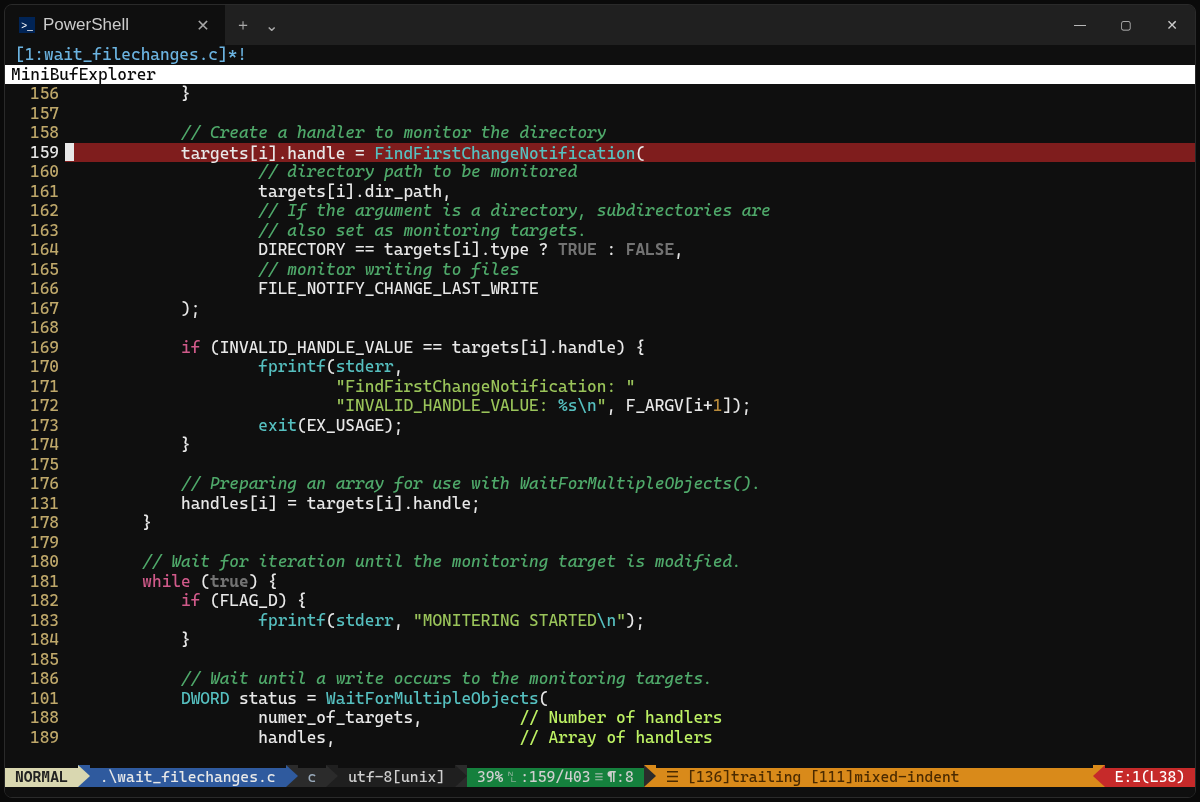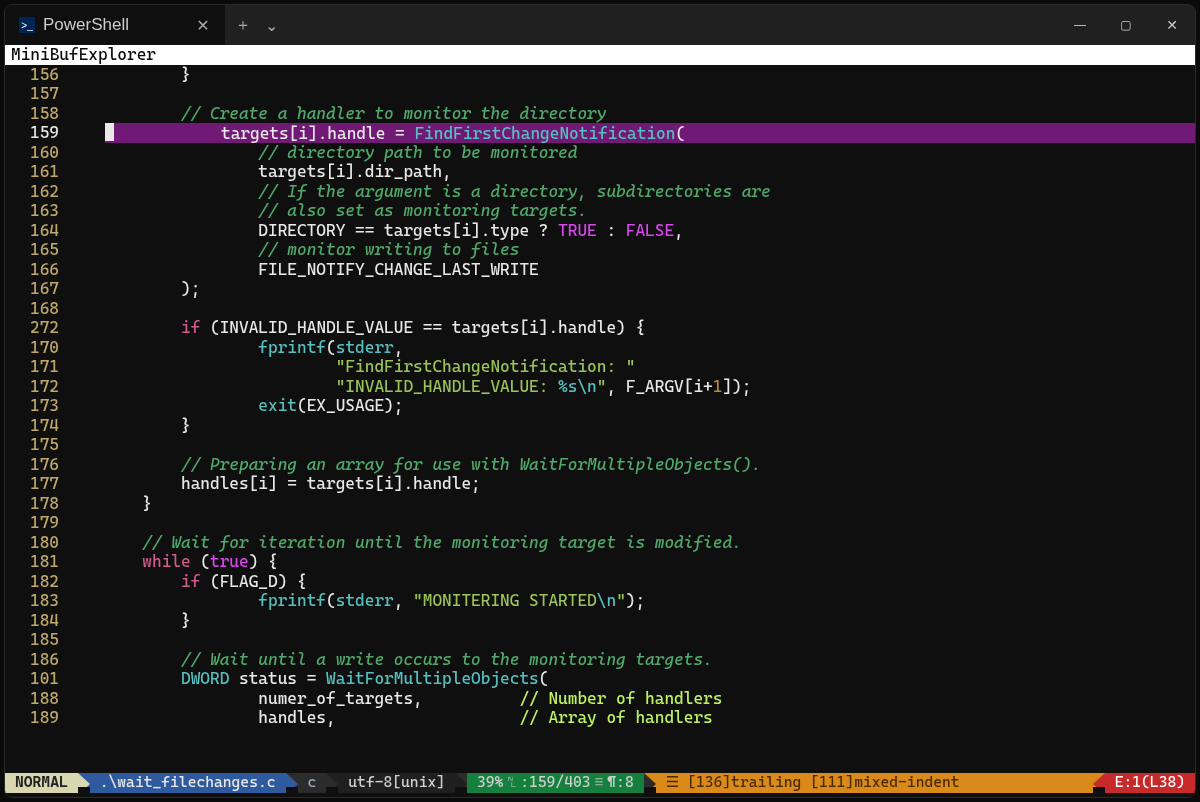--- a/index.html
+++ b/index.html
@@ -36,39 +36,39 @@
   .header-line { padding: 0 10px; color: #6bb3e0; background: #0f0f0f; }
   .header-line .mod { color: #6bb3e0; }
   .minibuf { background: #ffffff; color: #0a0a0a; padding: 0 6px; }
 
   .code { flex: 1; overflow: hidden; display: flex; }
   .gutter { width: 60px; text-align: right; color: #bfa86a; padding: 0 6px 0 0; }
   .gutter .ln { height: 19.5px; }
   .gutter .cur { color: #e8e8e8; }
   .source { flex: 1; position: relative; }
   .row { height: 19.5px; white-space: pre; color: #e8e8e8; }
-  .row.cur { background: #701a75; margin-left: 40px; }
+  .row.cur { background: #7f1d1d; }
   .cursor {
     display: inline-block; width: 9px; height: 18px; background: #e8e8e8; vertical-align: -2px;
   }
 
   
   .c  { color: #4fa96a; font-style: italic; }     
   .cc { color: #bef264; }                           
   .kw { color: #d05a8a; }                           
   .fn { color: #56c0c0; }                           
   .ty { color: #56c0c0; }                           
   .st { color: #9ac45a; }                           
   .es { color: #56c0c0; }                           
   .cn { color: #b88a3a; }                           
-  .tf { color: #d946ef; }
+  .tf { color: #737373; font-weight: bold; }
 
   
   .status {
-    height: 14px; display: flex; align-items: flex-start; font-size: 15px;
+    height: 14px; display: flex; align-items: flex-end; font-size: 15px;
     background: #181818;
   }
   .seg { display: flex; align-items: center; padding: 0 10px; position: relative; }
   .seg.mode { background: #d9d7b0; color: #222; font-weight: bold; }
   .seg.file { background: #2f5a9e; color: #e8e8e8; }
   .seg.ft   { background: #2b2b2b; color: #9ab; }
   .seg.enc  { background: #1f1f1f; color: #cfcfcf; }
   .seg.pos  { background: #15803d; color: #cfcfcf; }
   .seg.warn { background: #d98a1a; color: #4a2a00; flex: 1; }
   .seg.err  { background: #c62a2a; color: #fff; }
@@ -104,46 +104,49 @@
       <span>⌄</span>
     </div>
     <div class="win-controls">
       <div class="btn">—</div>
       <div class="btn">▢</div>
       <div class="btn close">✕</div>
     </div>
   </div>
 
   <div class="client">
+    <div class="header-line">
+      <span class="mod">[1:wait_filechanges.c]*!</span>
+    </div>
     <div class="minibuf">MiniBufExplorer</div>
 
     <div class="code">
       <div class="gutter" id="gutter">
           <div class="ln">156</div>
           <div class="ln">157</div>
           <div class="ln">158</div>
           <div class="ln cur">159</div>
           <div class="ln">160</div>
           <div class="ln">161</div>
           <div class="ln">162</div>
           <div class="ln">163</div>
           <div class="ln">164</div>
           <div class="ln">165</div>
           <div class="ln">166</div>
           <div class="ln">167</div>
           <div class="ln">168</div>
-          <div class="ln">272</div>
+          <div class="ln">169</div>
           <div class="ln">170</div>
           <div class="ln">171</div>
           <div class="ln">172</div>
           <div class="ln">173</div>
           <div class="ln">174</div>
           <div class="ln">175</div>
           <div class="ln">176</div>
-          <div class="ln">177</div>
+          <div class="ln">131</div>
           <div class="ln">178</div>
           <div class="ln">179</div>
           <div class="ln">180</div>
           <div class="ln">181</div>
           <div class="ln">182</div>
           <div class="ln">183</div>
           <div class="ln">184</div>
           <div class="ln">185</div>
           <div class="ln">186</div>
           <div class="ln">101</div>

